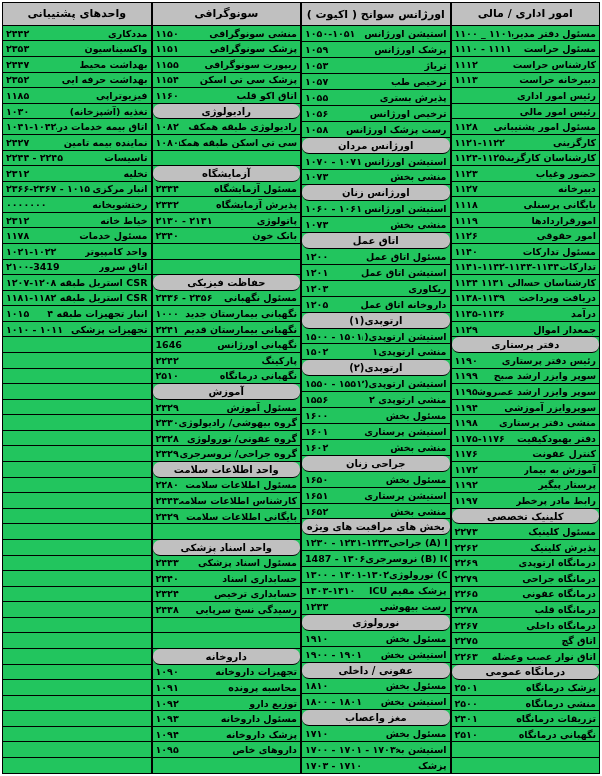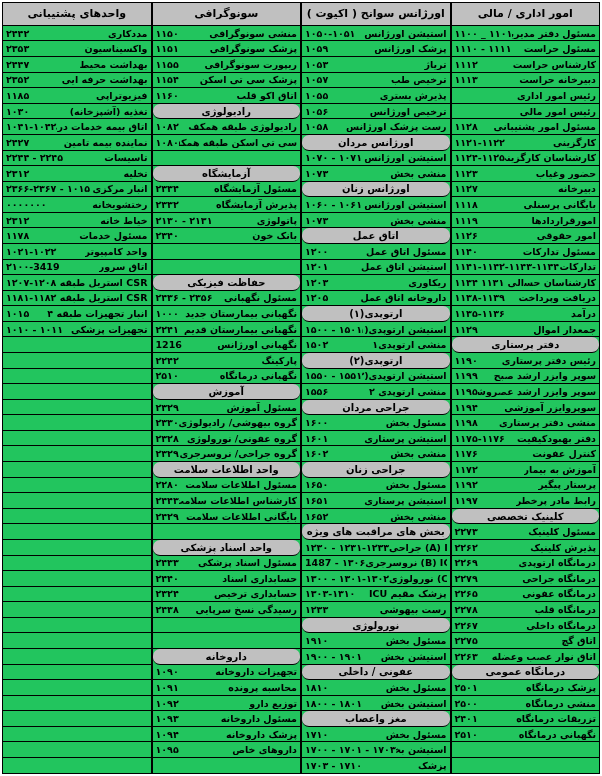--- a/index.html
+++ b/index.html
@@ -292,23 +292,20 @@
         <span class="sec">ارتوپدی(۲)</span>
       </div>
       <div class="row">
         <span class="label">استیشن ارتوپدی(۲)</span>
         <span class="num">۱۵۵۰ - ۱۵۵۱</span>
       </div>
       <div class="row">
         <span class="label">منشی ارتوپدی ۲</span>
         <span class="num">۱۵۵۶</span>
       </div>
-      <div class="row header">
-        <span class="sec">جراحی مردان</span>
-      </div>
       <div class="row">
         <span class="label">مسئول بخش</span>
         <span class="num">۱۶۰۰</span>
       </div>
       <div class="row">
         <span class="label">استیشن پرستاری</span>
         <span class="num">۱۶۰۱</span>
       </div>
       <div class="row">
         <span class="label">منشی بخش</span>
@@ -455,21 +452,21 @@
       <div class="row">
         <span class="label">نگهبانی بیمارستان جدید</span>
         <span class="num">۱۰۰۰</span>
       </div>
       <div class="row">
         <span class="label">نگهبانی بیمارستان قدیم</span>
         <span class="num">۲۲۴۱</span>
       </div>
       <div class="row">
         <span class="label">نگهبانی اورژانس</span>
-        <span class="num">1216</span>
+        <span class="num">1646</span>
       </div>
       <div class="row">
         <span class="label">پارکینگ</span>
         <span class="num">۲۲۴۲</span>
       </div>
       <div class="row">
         <span class="label">نگهبانی درمانگاه</span>
         <span class="num">۲۵۱۰</span>
       </div>
       <div class="row header">

